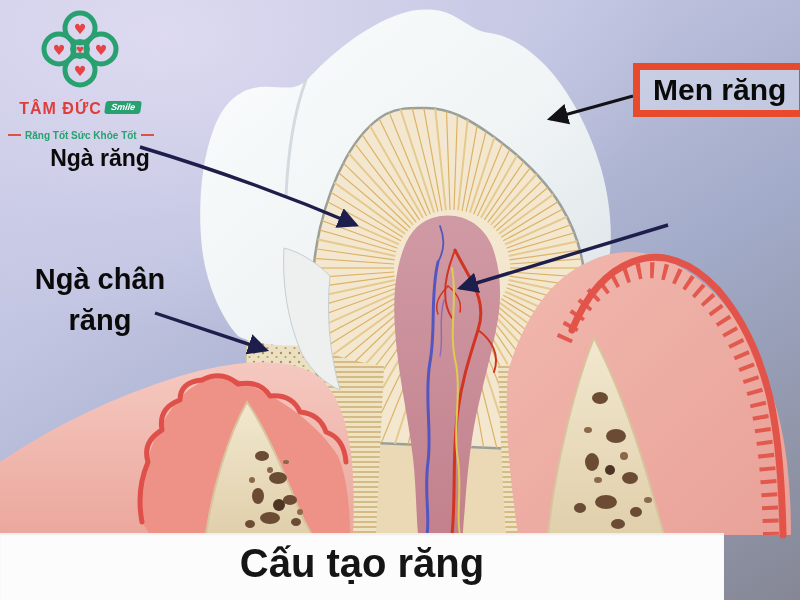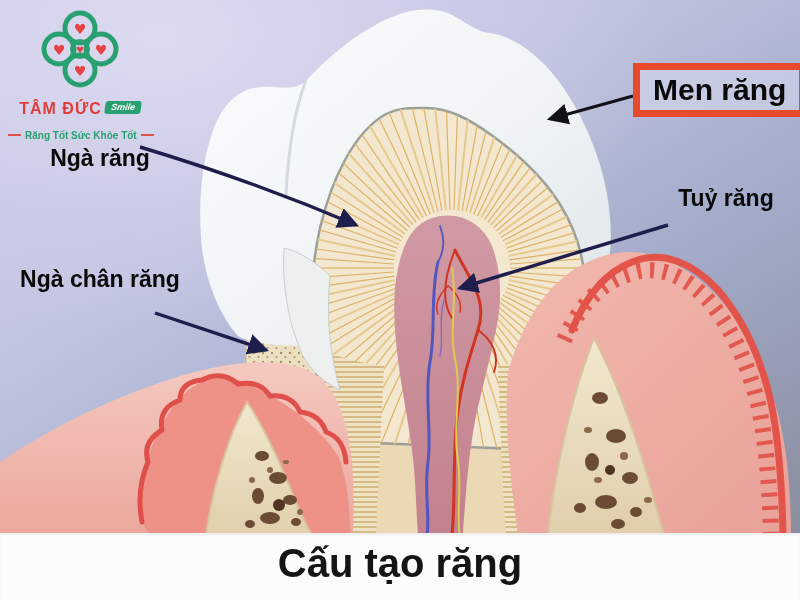--- a/index.html
+++ b/index.html
@@ -25,21 +25,21 @@
   #brand-row{margin-top:2px; white-space:nowrap;}
   #brand-name{font-size:16px; font-weight:bold; color:#df3d3c; letter-spacing:1px;}
   #brand-badge{
     display:inline-block; background:#28a070; color:#fff; font-size:9px;
     font-style:italic; font-weight:bold; border-radius:3px; padding:1px 6px 2px;
     margin-left:3px; vertical-align:4px; transform:skewX(-8deg);
   }
   #tagline-row{margin-top:12px; font-size:10px; font-weight:bold; color:#28a070; white-space:nowrap;}
   .tag-dash{display:inline-block; width:13px; height:2px; background:#e0504a; vertical-align:3px; margin:0 4px;}
   #title-bar{
-    position:absolute; left:0; top:533px; width:800px; height:67px;
+    position:absolute; left:0; top:533px; width:724px; height:67px;
     background:#fcfcfc; box-shadow:inset 0 2px 2px rgba(0,0,0,.06);
   }
   #page-title{
     margin-top:8px; text-align:center; font-size:40px; font-weight:bold; color:#151515;
   }
 </style>
 </head>
 <body>
 
 <div id="stage">
@@ -290,21 +290,20 @@
     </svg>
     <div id="brand-row">
       <span id="brand-name">TÂM ĐỨC</span><span id="brand-badge">Smile</span>
     </div>
     <div id="tagline-row">
       <span class="tag-dash"></span><span>Răng Tốt Sức Khỏe Tốt</span><span class="tag-dash"></span>
     </div>
   </div>
 
   <div class="label" style="left:50px; top:137px; width:100px;">Ngà răng</div>
-  <div class="label" style="left:10px; top:259px; width:180px; font-size:23px; line-height:41px;">Ngà chân răng</div>
+  <div class="label" style="left:10px; top:259px; width:180px; font-size:29px; line-height:41px;">Ngà chân răng</div>
   <div id="label-enamel">Men răng</div>
-  <div class="label" style="left:665px; top:176px; width:122px; line-height:45px;">Tuỷ răng</div>
 
   <div id="title-bar">
     <div id="page-title">Cấu tạo răng</div>
   </div>
 
 </div>
 
 </body></html>

